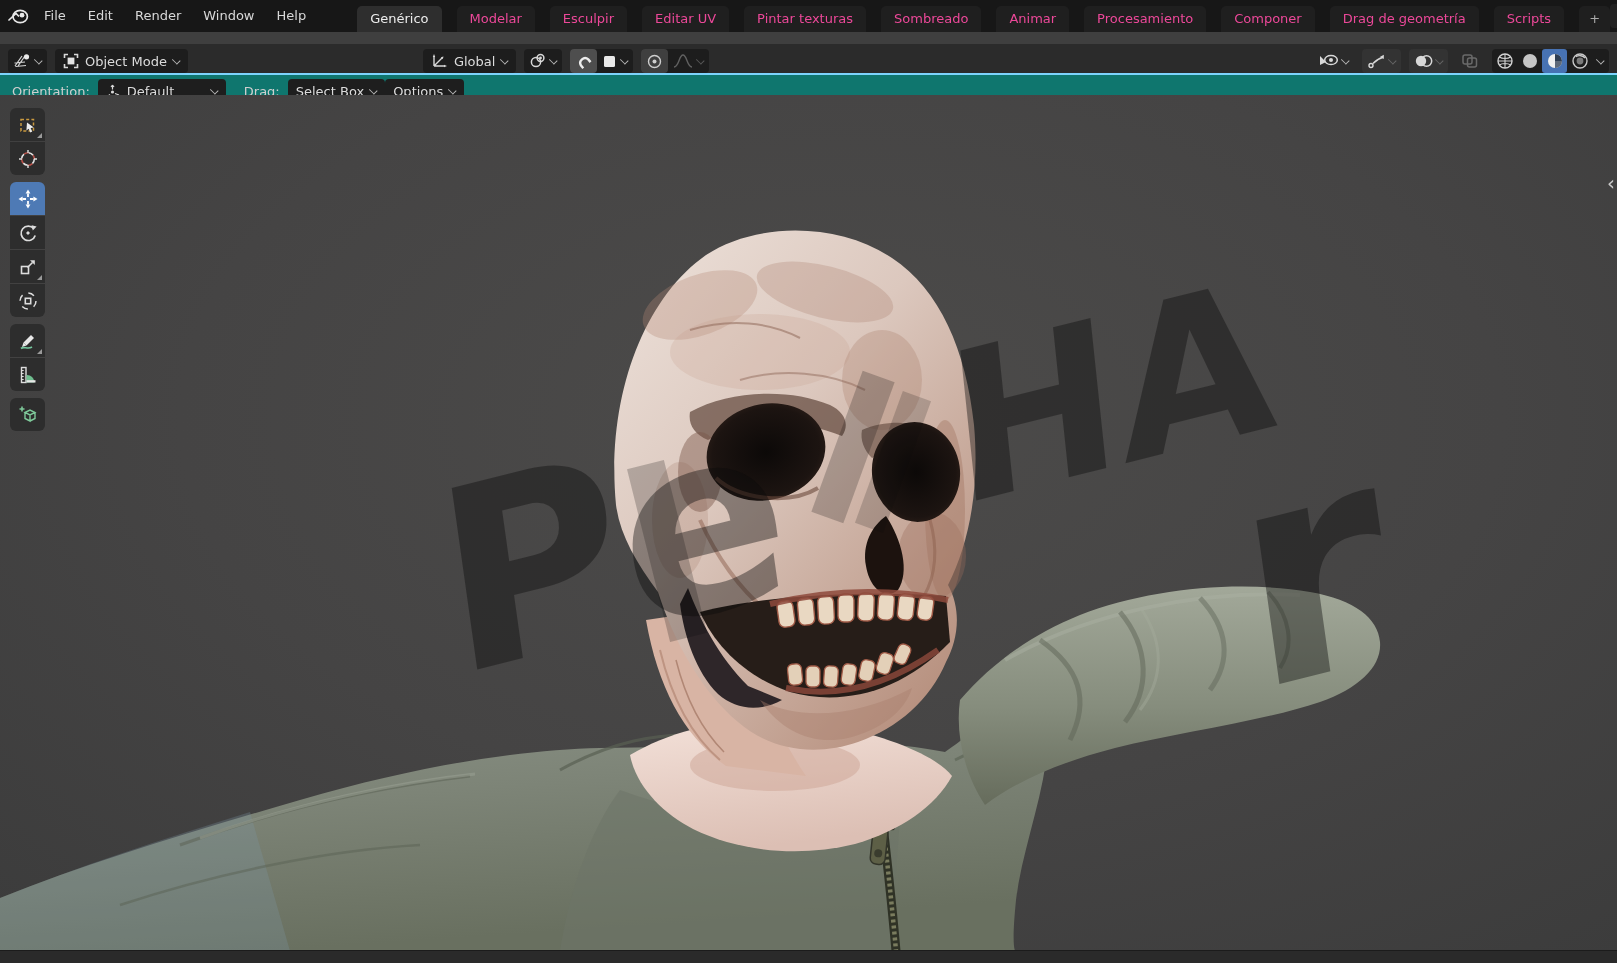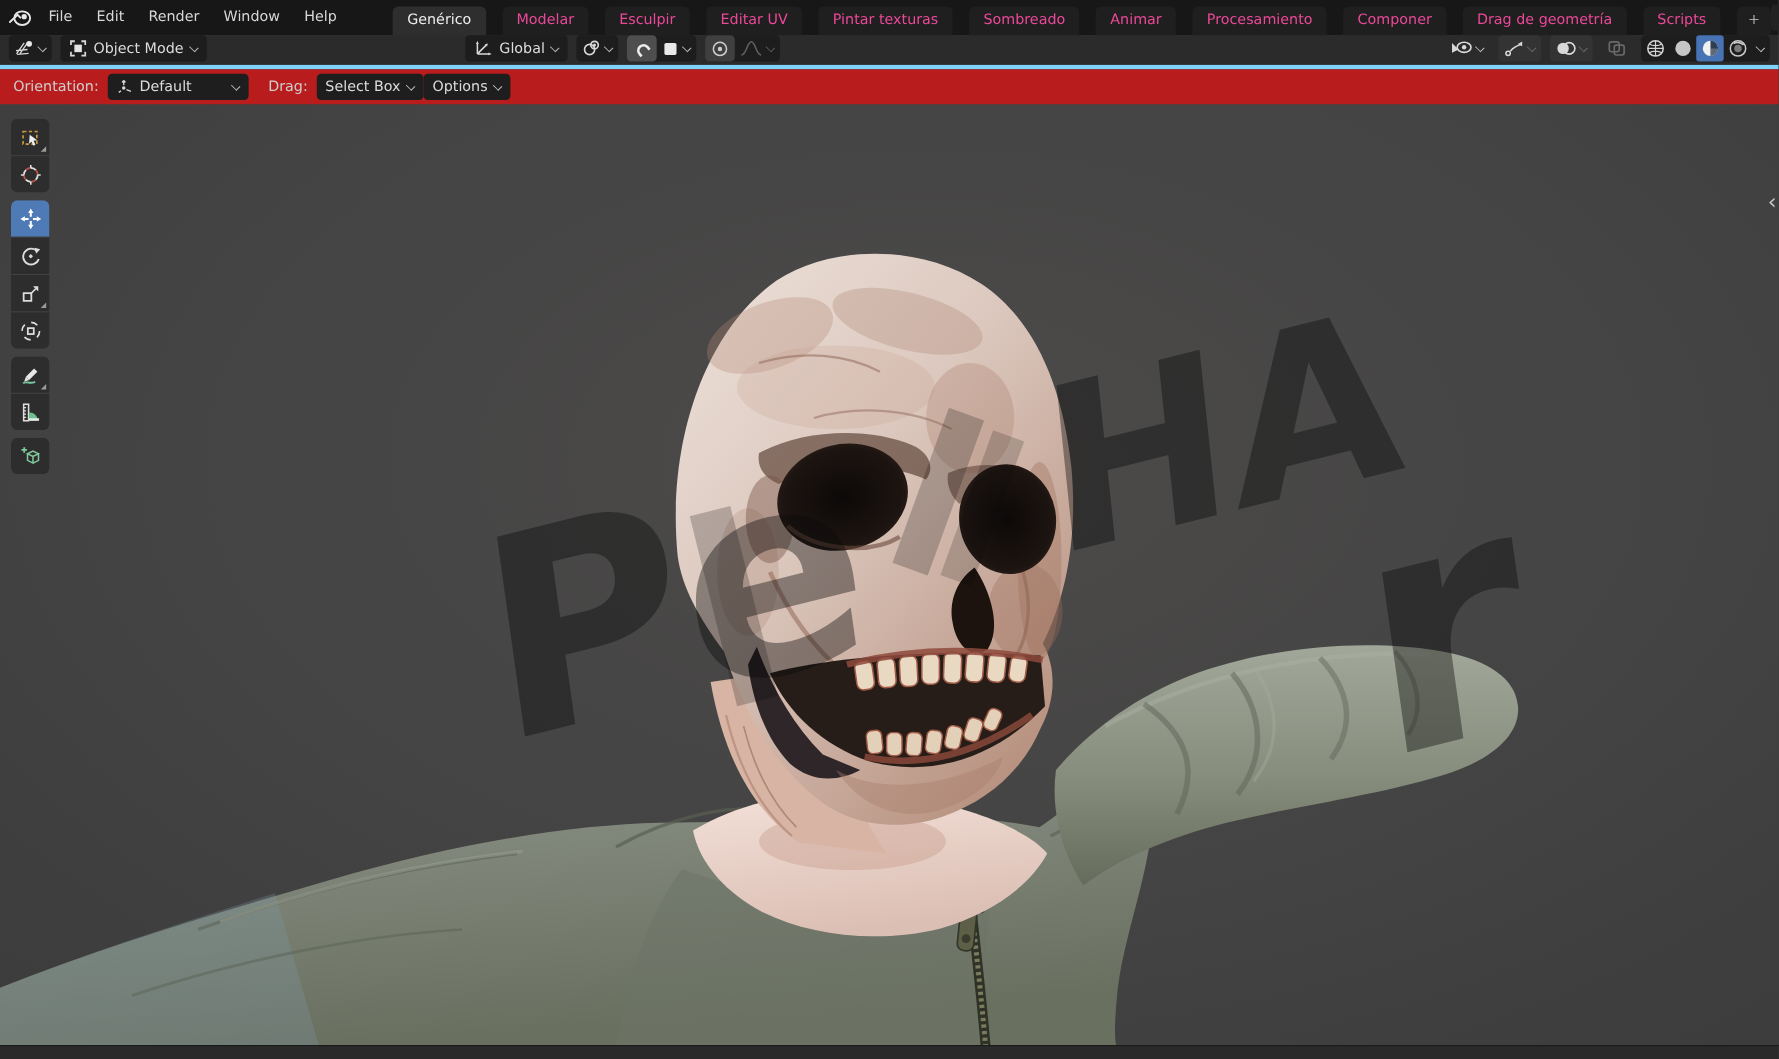--- a/index.html
+++ b/index.html
@@ -16,41 +16,41 @@
          border-radius:5px 5px 0 0; white-space:nowrap; }
   .tab.active { background:#2e2e2e; color:#ececec; }
   .tab.plus { padding:0 10px; color:#aaa; }
   .tb-spacer { flex:1; }
   .scene-widget { display:flex; align-items:center; background:#222222; border-radius:4px; height:24px; margin-right:2px; }
   .scene-widget .seg-icon { display:flex; align-items:center; padding:0 6px; gap:3px; }
   .scene-widget .divider { width:1px; height:24px; background:#161616; }
   .scene-widget .seg-label { padding:0 12px; color:#e6e6e6; }
 
   
-  .vheader { height:31px; background:#2b2b2b; display:flex; align-items:flex-start; padding:0 8px; border-bottom:4px solid #7dd3fc; }
+  .vheader { height:31px; background:#2b2b2b; display:flex; align-items:flex-end; padding:0 8px; border-bottom:2px solid #7dd3fc;margin-top:12px; }
   .icon-btn { display:flex; align-items:center; justify-content:center; gap:3px; height:24px; padding:0 5px;
               background:#1d1d1d; border-radius:4px; }
   .dropdown { display:flex; align-items:center; gap:6px; height:24px; background:#1d1d1d; border-radius:4px;
               padding:0 8px; margin-left:8px; white-space:nowrap; }
   .chev { width:7px; height:7px; border-right:1.6px solid #b9b9b9; border-bottom:1.6px solid #b9b9b9;
           transform:rotate(45deg) scale(1,.75) translate(-1px,-1px); display:inline-block; }
   .dim { opacity:.38; }
   .hmenus { display:flex; margin-left:10px; }
   .hmenus .menu-item { padding:0 10px; line-height:31px; }
   .centergrp { display:flex; align-items:center; margin-left:235px; gap:8px; }
   .grp { display:flex; align-items:center; background:#1d1d1d; border-radius:4px; height:24px; }
   .grp .cell { display:flex; align-items:center; justify-content:center; padding:0 5px; height:24px; gap:4px; }
   .cell.pressed { background:#4e4e4e; border-radius:4px; }
   .cell.raised  { background:#3f3f3f; border-radius:4px; }
   .rightgrp { display:flex; align-items:center; margin-left:auto; gap:8px; }
   .shade-btn { width:25px; height:24px; display:flex; align-items:center; justify-content:center; }
   .shade-btn.active { background:#4772b3; border-radius:3px; }
 
   
-  .tsettings { height:32px; background:#b91c1c; display:flex; align-items:center; padding:0 12px; }
+  .tsettings { height:32px; background:#0f766e; display:flex; align-items:center; padding:0 12px; }
   .ts-label { color:#cfcfcf; margin-right:8px; }
   .tsettings .dropdown { margin-left:0; background:#1e1e1e; }
   .ts-right { margin-left:auto; }
 
   
   .viewport { position:absolute; left:0; right:0; top:95px; bottom:13px; overflow:hidden;
     background:radial-gradient(ellipse 1200px 700px at 52% 38%, #4c4b4a 0%, #454444 55%, #3c3c3c 100%); }
   .scene-svg { position:absolute; inset:0; width:100%; height:100%; }
 
   

